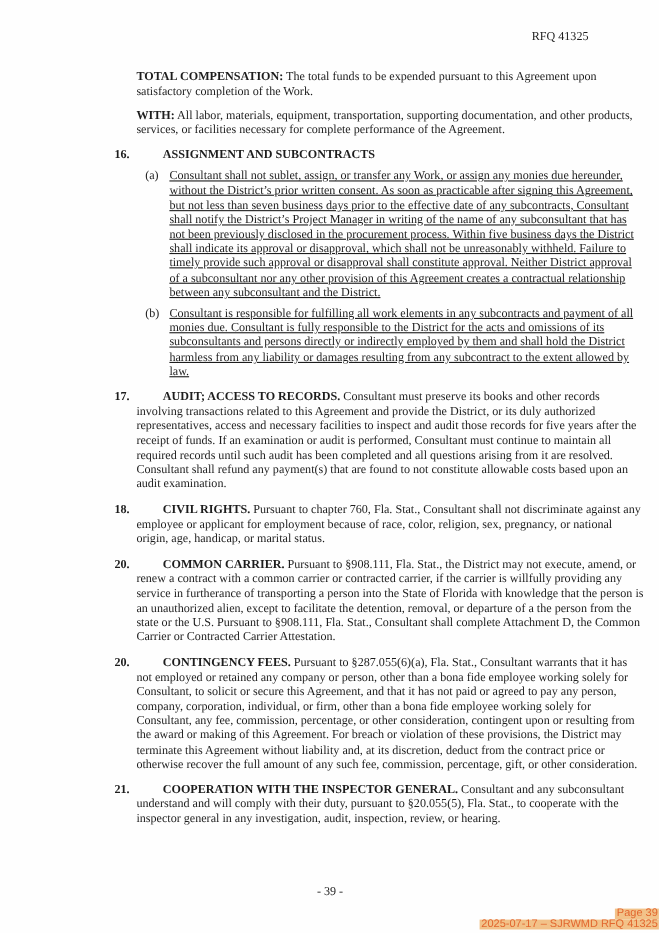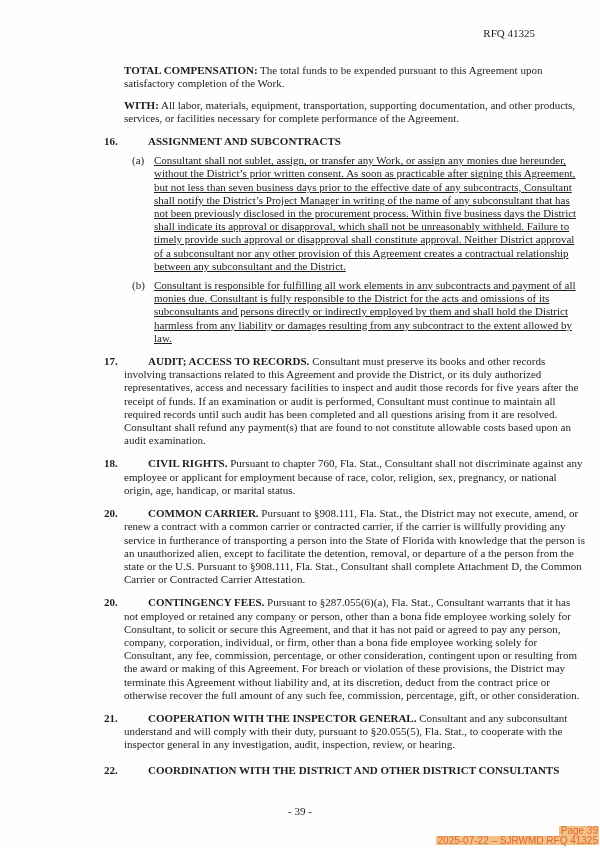--- a/index.html
+++ b/index.html
@@ -121,25 +121,21 @@
   <div class="sec-row">
     <span class="sec-num">20.</span>
     <span class="sec-text"><b class="sec-title">CONTINGENCY FEES.</b> <span>Pursuant to §287.055(6)(a), Fla. Stat., Consultant warrants that it has not employed or retained any company or person, other than a bona fide employee working solely for Consultant, to solicit or secure this Agreement, and that it has not paid or agreed to pay any person, company, corporation, individual, or firm, other than a bona fide employee working solely for Consultant, any fee, commission, percentage, or other consideration, contingent upon or resulting from the award or making of this Agreement. For breach or violation of these provisions, the District may terminate this Agreement without liability and, at its discretion, deduct from the contract price or otherwise recover the full amount of any such fee, commission, percentage, gift, or other consideration.</span></span>
   </div>
 
   <div class="sec-row">
     <span class="sec-num">21.</span>
     <span class="sec-text"><b class="sec-title">COOPERATION WITH THE INSPECTOR GENERAL.</b> <span>Consultant and any subconsultant understand and will comply with their duty, pursuant to §20.055(5), Fla. Stat., to cooperate with the inspector general in any investigation, audit, inspection, review, or hearing.</span></span>
   </div>
 
-  <div class="sec-head-row last">
-    <span class="sec-num">22.</span>
-    <span class="sec-text sec-title">COORDINATION WITH THE DISTRICT AND OTHER DISTRICT CONSULTANTS</span>
-  </div>
 
   <div class="page-number">- 39 -</div>
 
   <div class="stamp">
     <span class="stamp-line">Page 39</span><br>
-    <span class="stamp-line">2025-07-22 – SJRWMD RFQ 41325</span>
+    <span class="stamp-line">2025-07-17 – SJRWMD RFQ 41325</span>
   </div>
 
 </div>
 
 </body></html>

